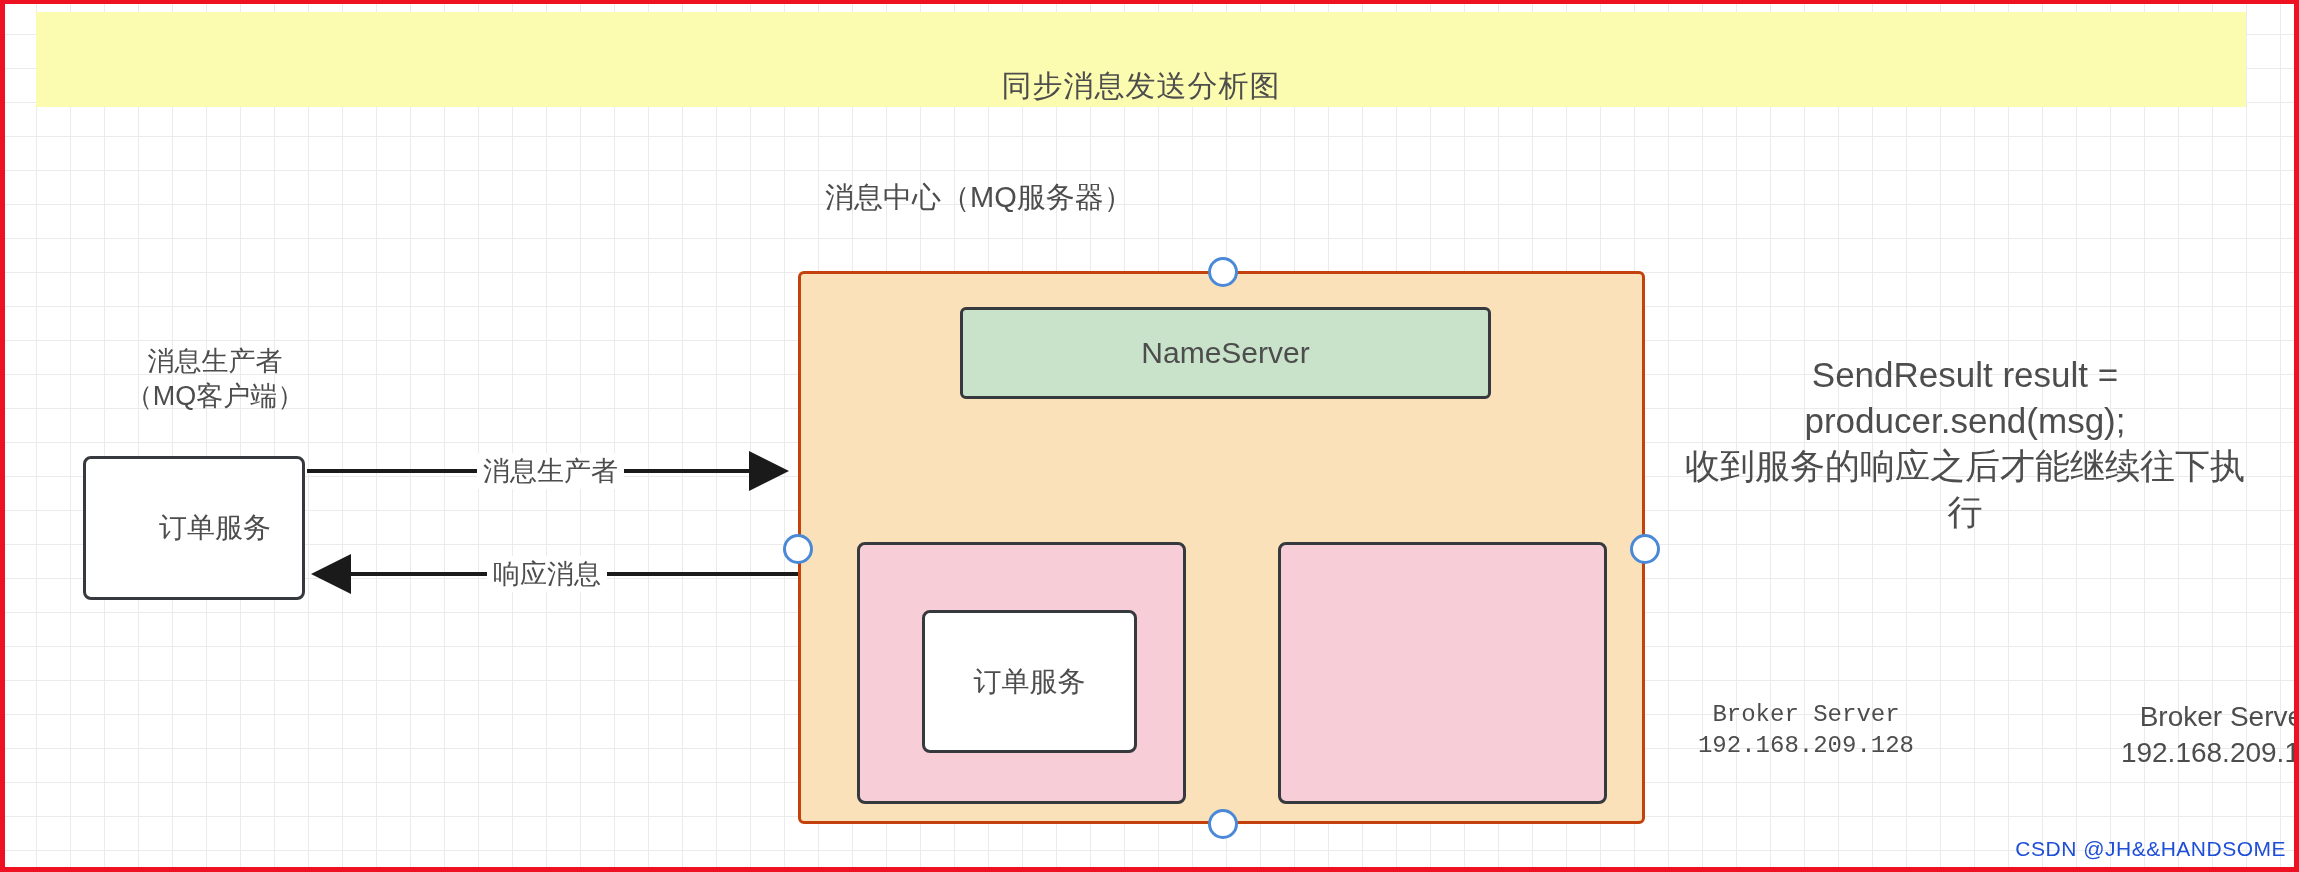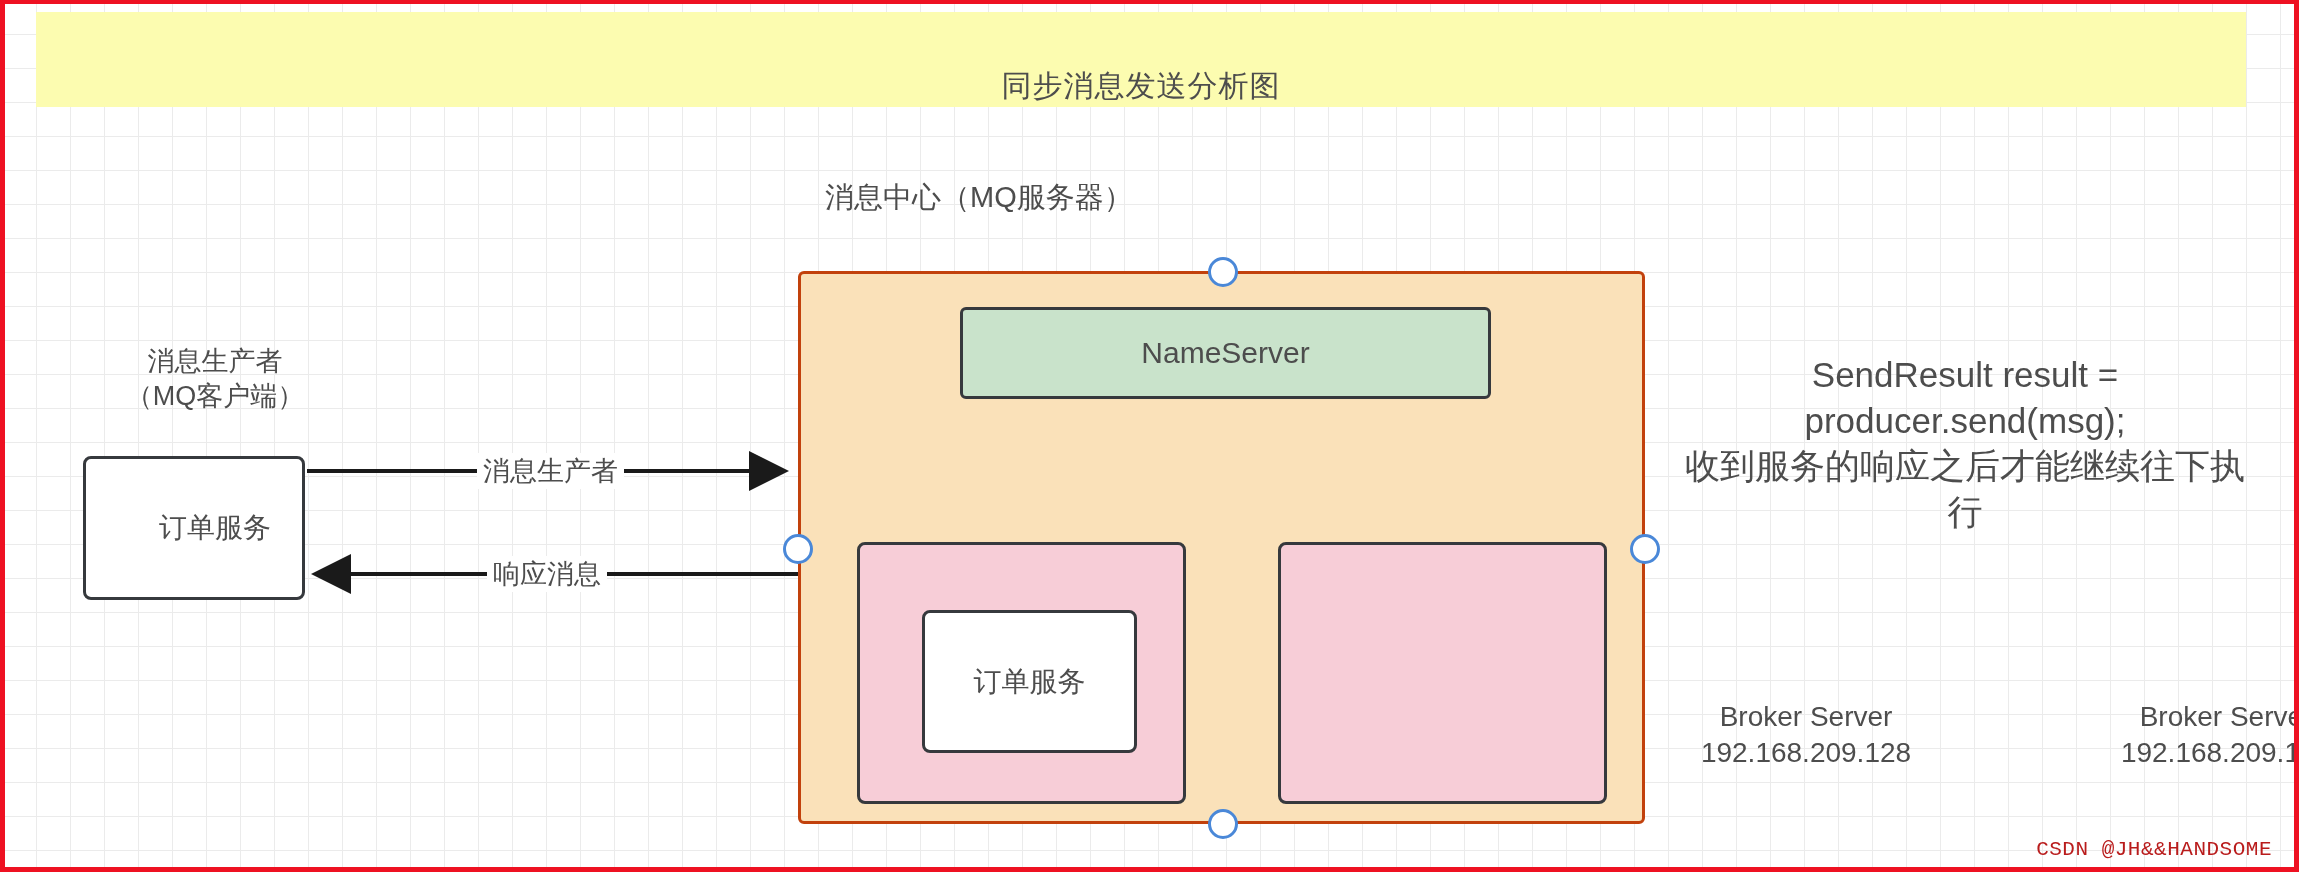--- a/index.html
+++ b/index.html
@@ -45,21 +45,21 @@
   }
 
   
   .free-label{
     position:absolute;color:#4d4d4d;text-align:center;
     white-space:pre-line;line-height:1.30;
   }
   #label-mq-center{left:820px;top:175px;width:420px;font-size:29px;text-align:left;}
   #label-producer{left:60px;top:340px;width:300px;font-size:27px;}
   #label-sendresult{left:1665px;top:348px;width:590px;font-size:35px;}
-  #label-broker-left{left:855px;top:425px;width:300px;font-size:28px;}
+  #label-broker-left{left:855px;top:425px;width:300px;font-size:24px;font-family:Liberation Mono, monospace;}
   #label-broker-right{left:1275px;top:425px;width:300px;font-size:28px;}
 
   
   #box-order-service{
     left:78px;top:452px;width:222px;height:144px;
     background:#ffffff;border:3px solid #36393d;border-radius:8px;
     display:flex;align-items:center;justify-content:center;padding-left:42px;
   }
   #box-order-service .txt{font-size:28px;color:#4d4d4d;}
 
@@ -101,24 +101,23 @@
 
   
   .handle{
     position:absolute;width:24px;height:24px;border-radius:50%;
     background:#ffffff;border:3px solid #4a88d8;
     transform:translate(-50%,-50%);
   }
 
   
   #watermark{
-    position:absolute;right:22px;bottom:6px;
-    color:#b91c1c;font-size:21px;letter-spacing:.5px;
+    position:absolute;right:8px;bottom:6px;
+    color:#1d4ed8;font-size:21px;letter-spacing:.5px;
     white-space:nowrap;
-    font-family:Liberation Mono, monospace;
   }
 </style>
 </head>
 <body>
 
 <div id="canvas">
 
   <div id="grid"></div>
 
   <div class="node" id="title-banner">

